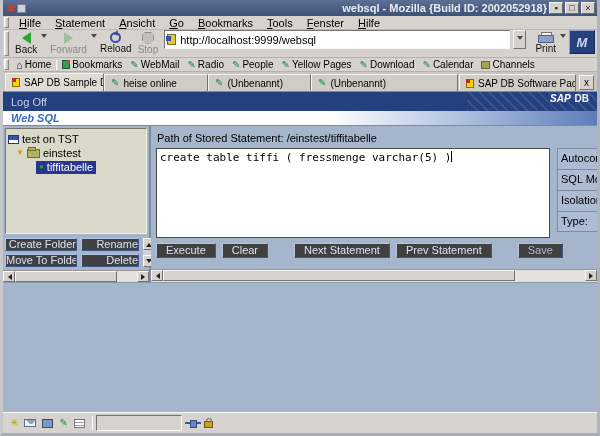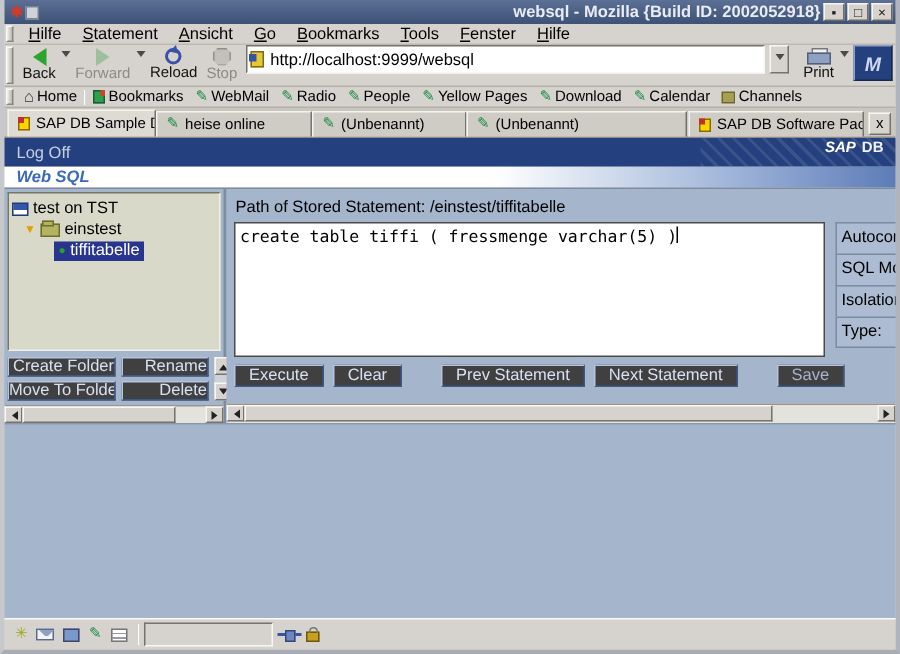--- a/index.html
+++ b/index.html
@@ -349,22 +349,22 @@
           <div class="info-cell">Autocomm</div>
           <div class="info-cell">SQL Mode</div>
           <div class="info-cell">Isolationle</div>
           <div class="info-cell">Type:</div>
         </div>
       </div>
       <div class="action-row">
         <span class="btn-blue">Execute</span>
         <span class="btn-blue">Clear</span>
         <span class="gap20"></span>
+        <span class="btn-blue">Next Statement</span>
         <span class="btn-blue">Prev Statement</span>
-        <span class="btn-blue">Next Statement</span>
         <span class="gap20"></span>
         <span class="btn-blue dis">Save</span>
       </div>
       <div class="fill"></div>
       <div class="hsb">
         <span class="sb-btn" style="height:11px">
             <span class="tri tri-l"></span>
           </span>
         <span class="thumb" style="width:352px"></span>
         <span style="flex:1"></span>

